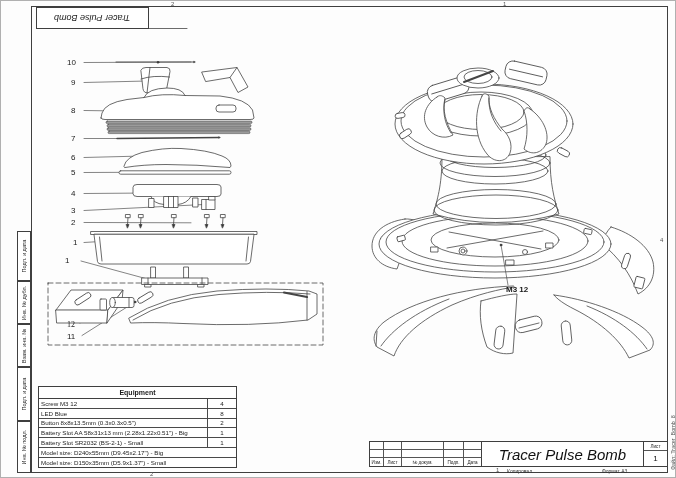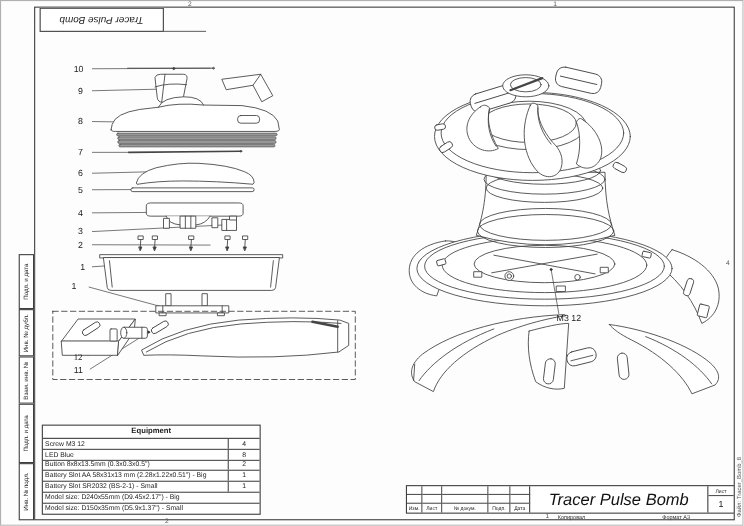--- a/index.html
+++ b/index.html
@@ -62,21 +62,21 @@
   .tb-sheet-num { flex:1; display:flex; align-items:center; justify-content:center; font-size:8px; color:#111; }
 
   .strip-label { position:absolute; font-size:5px; color:#333; }
   .file-label {
     position:absolute; left:669px; top:469px; transform-origin:0 0; transform:rotate(-90deg);
     font-size:5.4px; color:#555; white-space:nowrap;
   }
 
   .co { position:absolute; font-size:8px; line-height:9px; color:#1a1a1a; }
   .fold { position:absolute; font-size:6px; color:#555; line-height:6px; }
-  .annot { position:absolute; font-size:8px; color:#1a1a1a; }
+  .annot { position:absolute; font-size:8px; color:#1a1a1a;font-weight:bold; }
 </style>
 </head>
 <body>
 
 <div class="page">
   <div class="frame"></div>
 
   <svg class="art" viewBox="0 0 676 478" fill="none" stroke="#454545" stroke-width="0.8" stroke-linejoin="round" stroke-linecap="round">
 
     <line x1="148" y1="27.5" x2="186" y2="27.5"></line>

